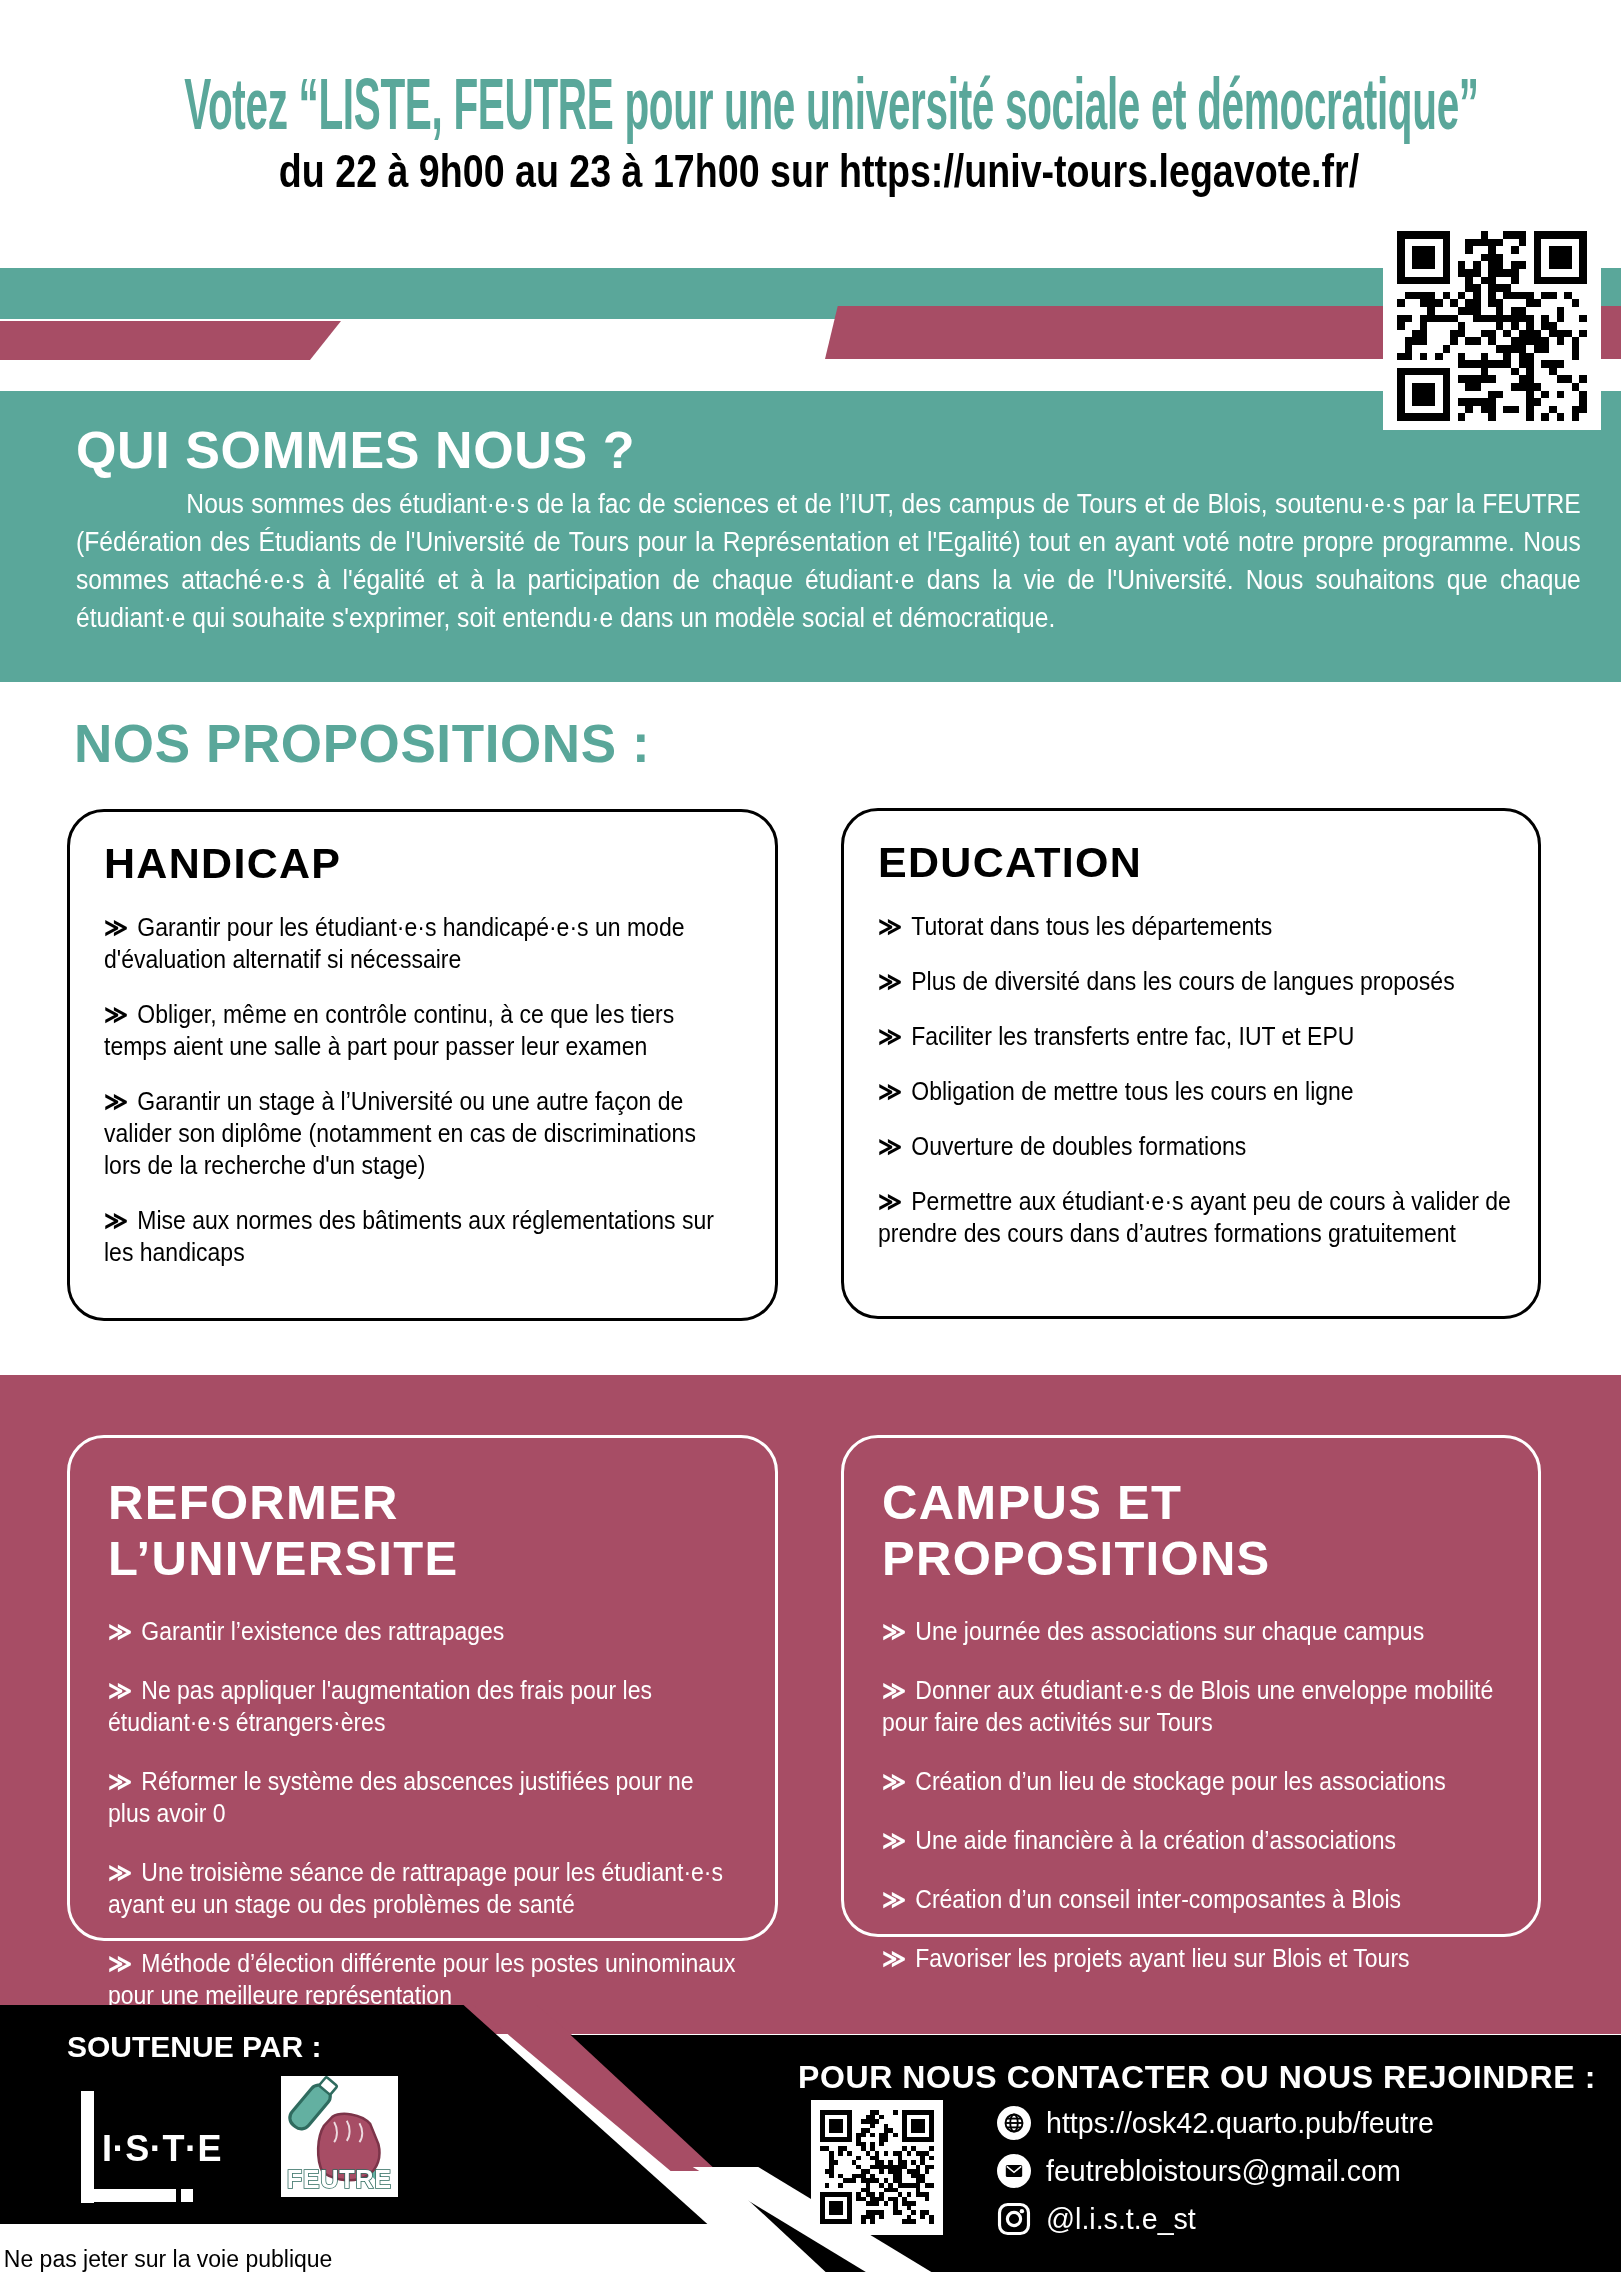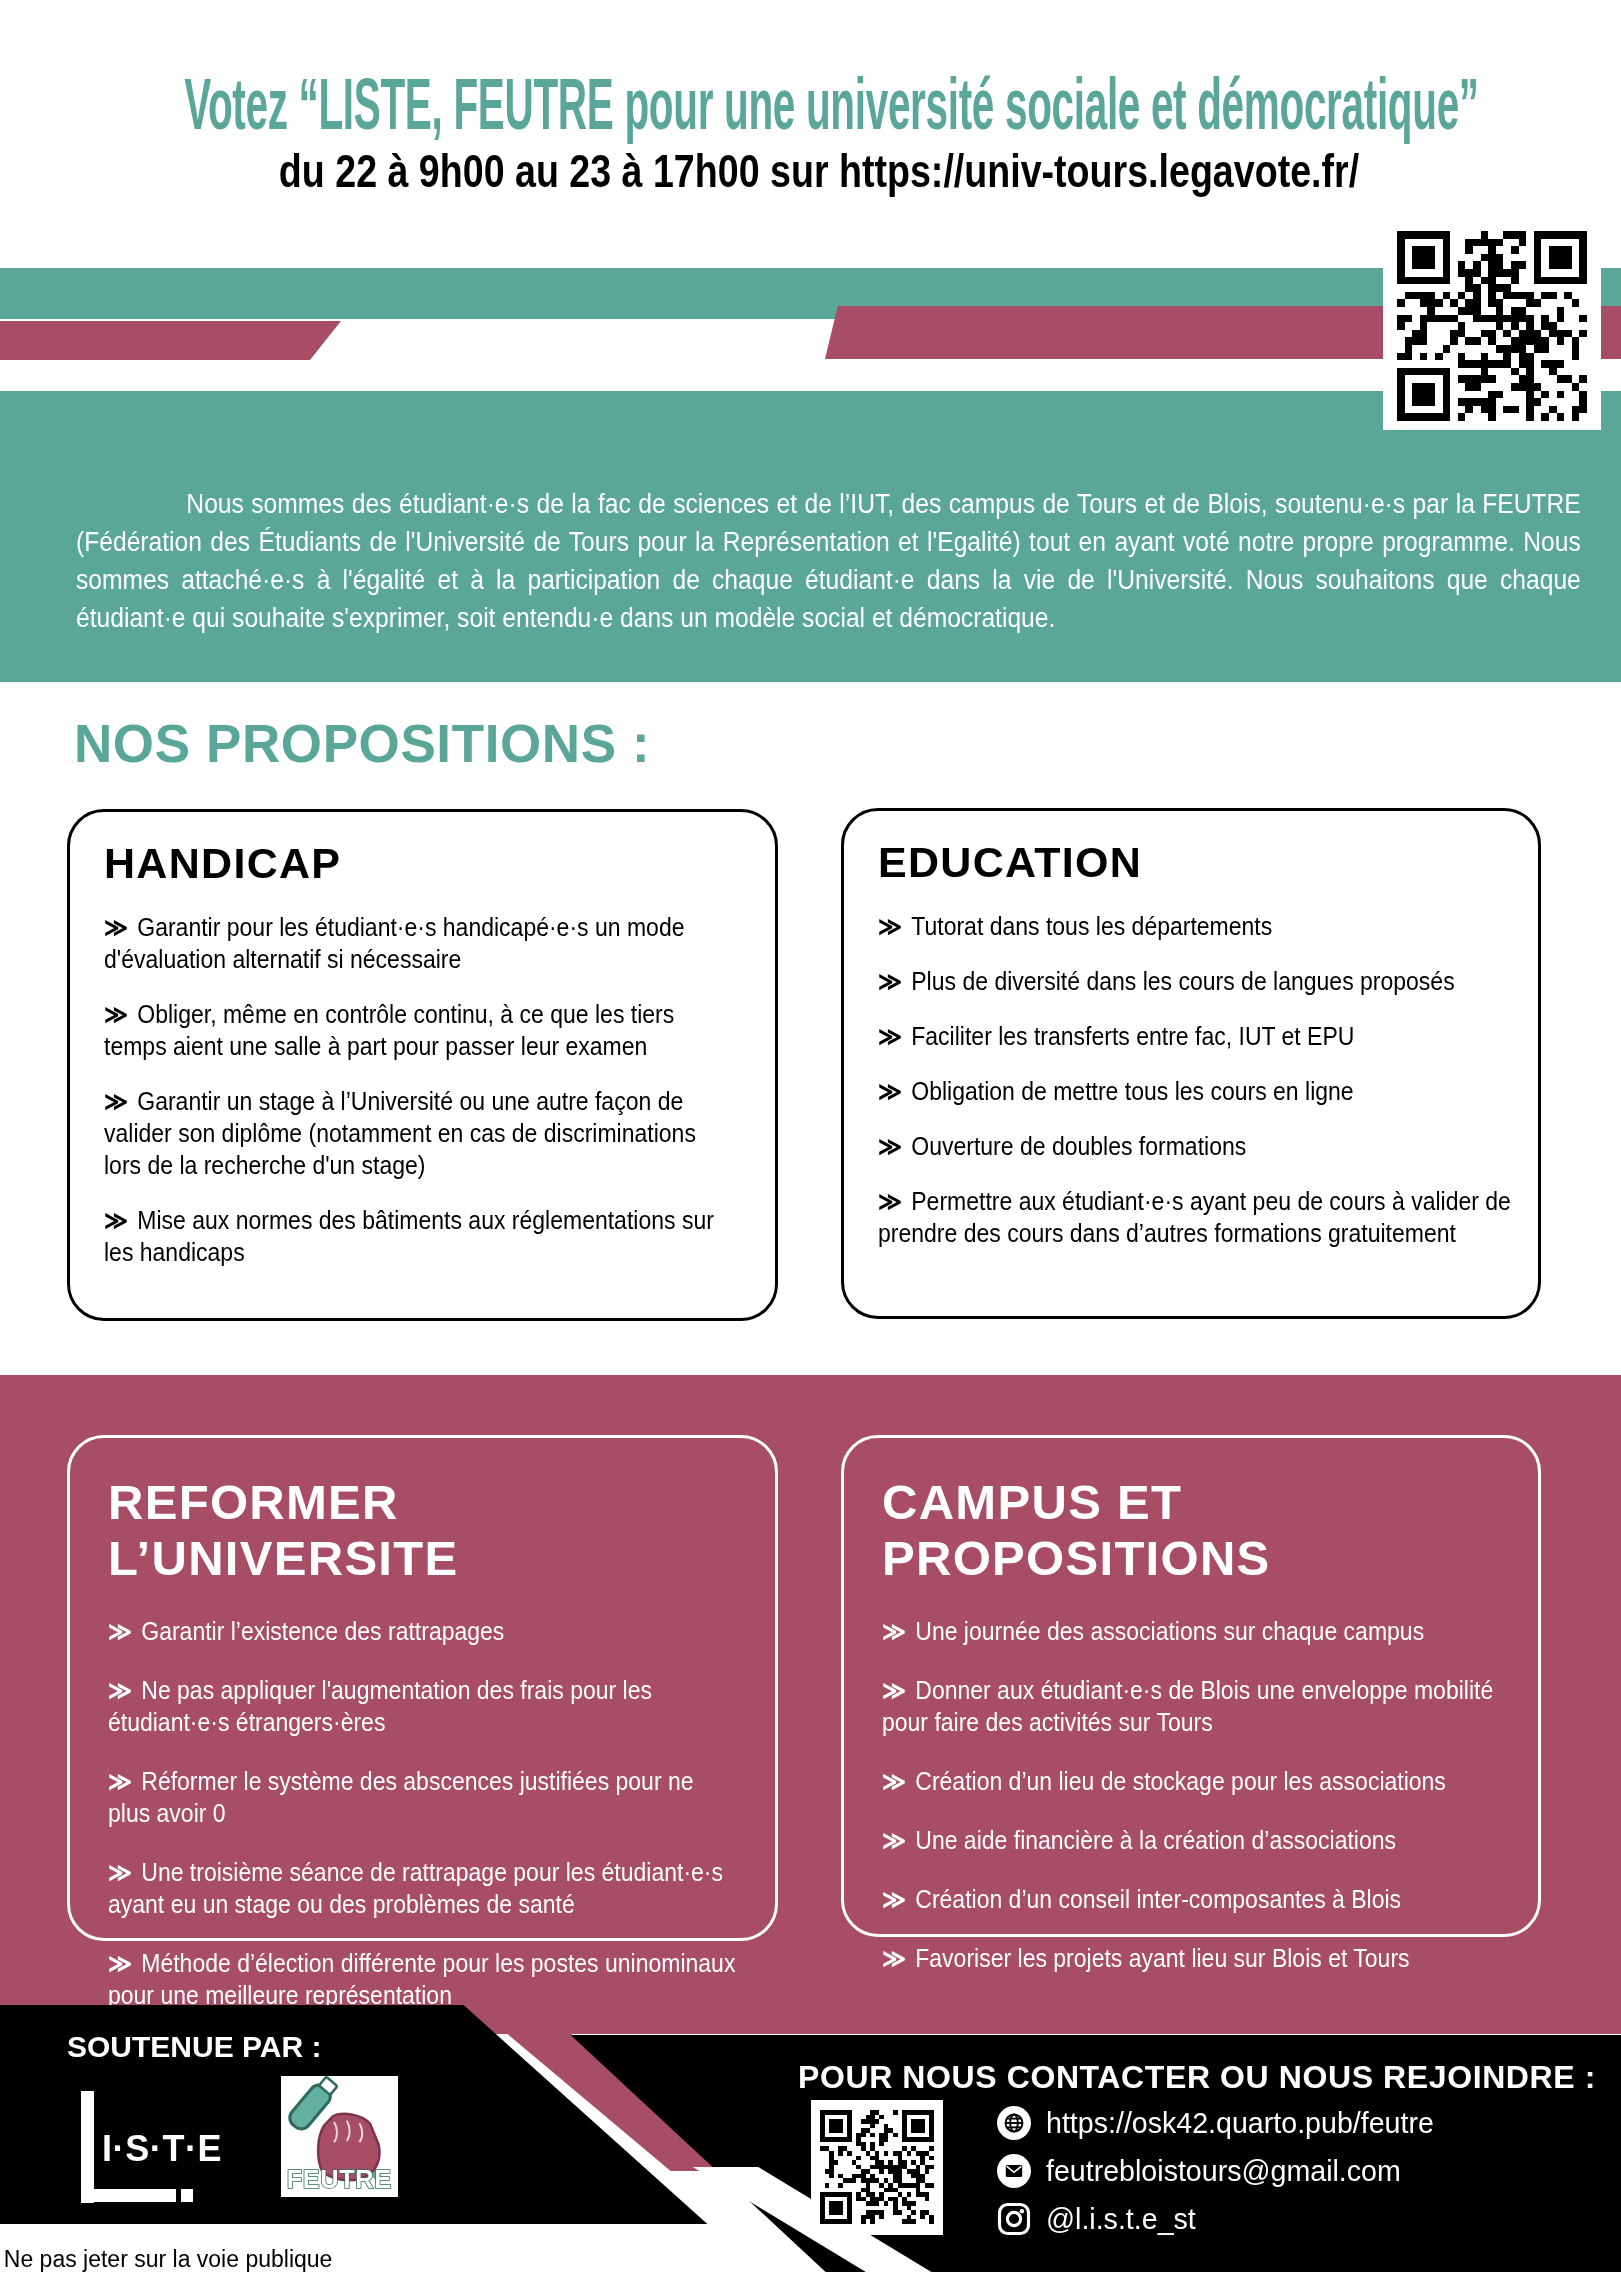--- a/index.html
+++ b/index.html
@@ -106,20 +106,21 @@
   <div class="abs subtitle">
     <span class="sq">du 22 à 9h00 au 23 à 17h00 sur https://univ-tours.legavote.fr/</span>
   </div>
 </header>
 
 <div class="abs teal-band"></div>
 <div class="abs maroon-stripe-1"></div>
 <div class="abs maroon-stripe-2"></div>
 
 <section class="abs qui">
+  <h2>QUI SOMMES NOUS ?</h2>
   <p>Nous sommes des étudiant·e·s de la fac de sciences et de l’IUT, des campus de Tours et de Blois, soutenu·e·s par la FEUTRE (Fédération des Étudiants de l'Université de Tours pour la Représentation et l'Egalité) tout en ayant voté notre propre programme. Nous sommes attaché·e·s à l'égalité et à la participation de chaque étudiant·e dans la vie de l'Université. Nous souhaitons que chaque étudiant·e qui souhaite s'exprimer, soit entendu·e dans un modèle social et démocratique.</p>
 </section>
 
 <div class="abs qr-top">
   <svg id="qr1" viewBox="0 0 25 25" shape-rendering="crispEdges">
       <rect x="11" y="0" width="1" height="1" fill="#000"></rect>
       <rect x="14" y="0" width="1" height="1" fill="#000"></rect>
       <rect x="15" y="0" width="1" height="1" fill="#000"></rect>
       <rect x="16" y="0" width="1" height="1" fill="#000"></rect>
       <rect x="9" y="1" width="1" height="1" fill="#000"></rect>

